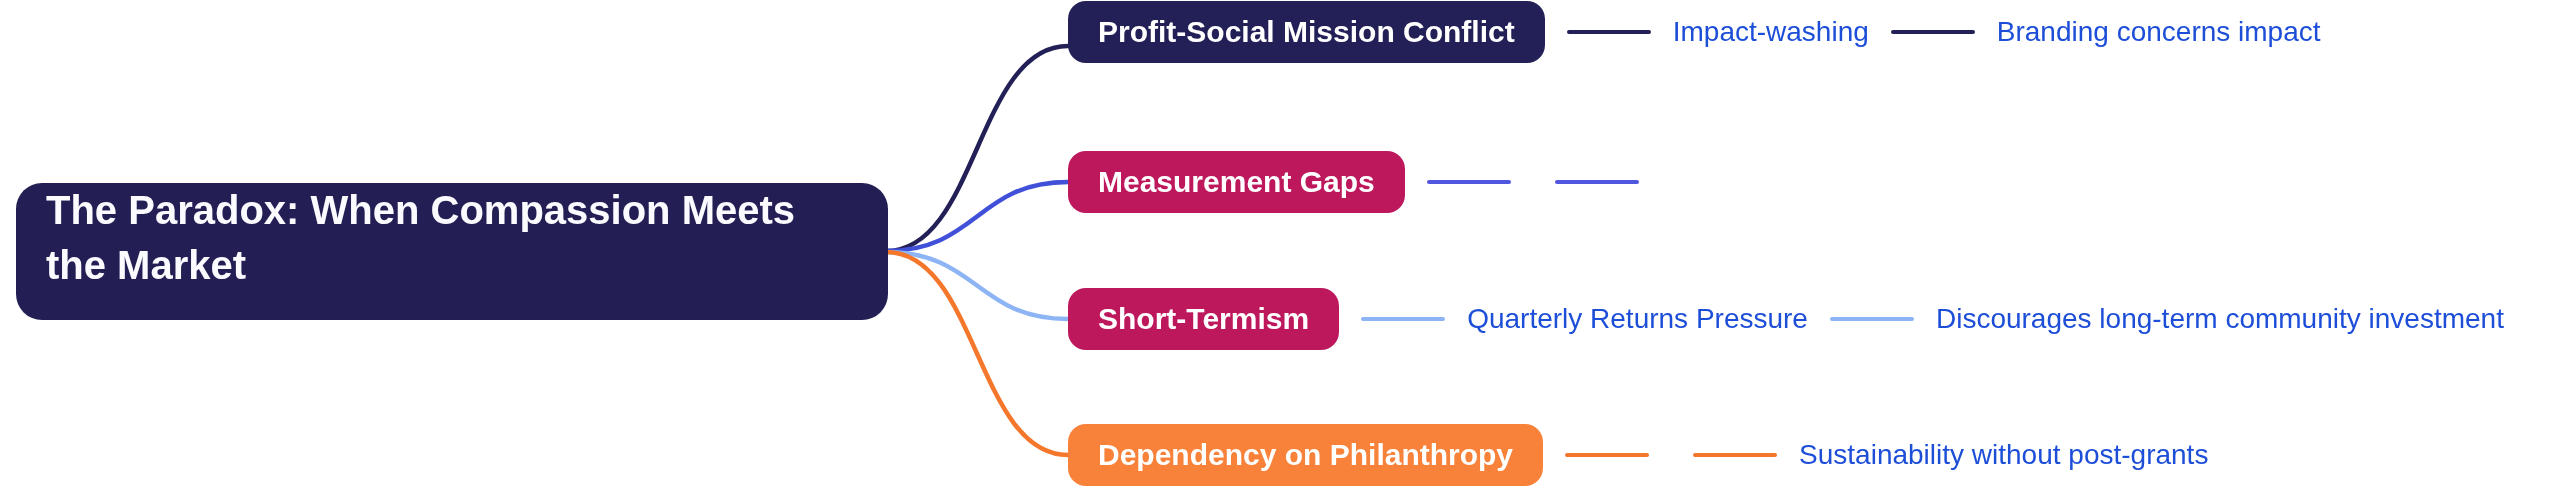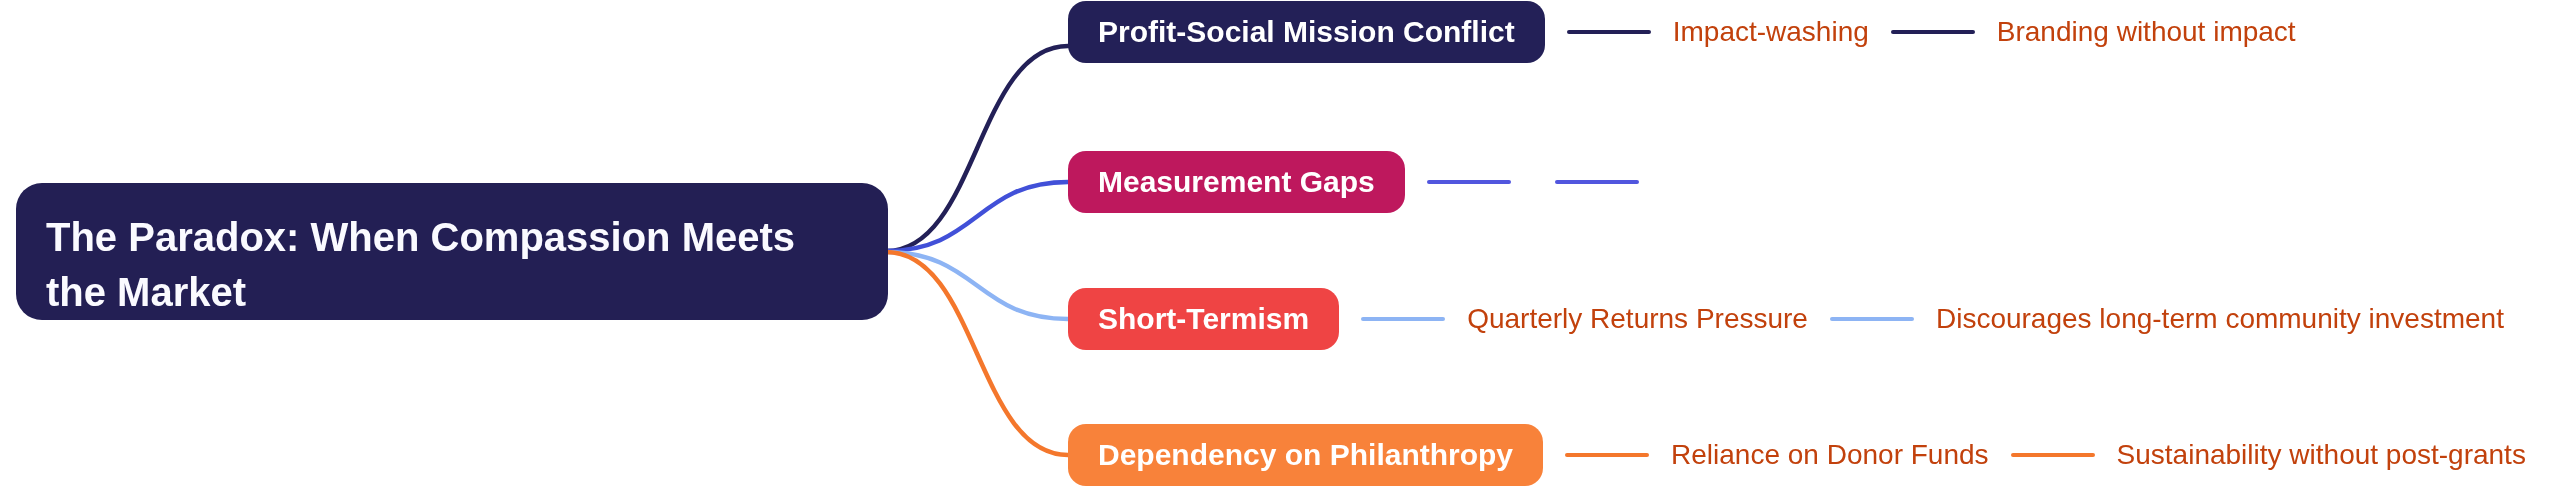--- a/index.html
+++ b/index.html
@@ -29,21 +29,21 @@
   .root-node {
     position: absolute;
     left: 16px;
     top: 183px;
     width: 872px;
     height: 137px;
     box-sizing: border-box;
     background: #231f54;
     border-radius: 26px;
     display: flex;
-    align-items: flex-end;
+    align-items: flex-start;
     padding: 0 30px;
     color: #fafaff;
     font-size: 40px;
     font-weight: 700;
     line-height: 1.38;
     cursor: pointer;
   }
   .branch-row {
     position: absolute;
     left: 1068px;
@@ -63,35 +63,35 @@
     padding: 0 30px;
     border-radius: 18px;
     color: #ffffff;
     font-size: 30px;
     font-weight: 700;
     cursor: pointer;
     flex: 0 0 auto;
   }
   .n1 { background: #232057; }
   .n2 { background: #be185d; }
-  .n3 { background: #ef4444; }
+  .n3 { background: #be185d; }
   .n4 { background: #f8823a; }
   .h-line {
     width: 84px;
     height: 4px;
     border-radius: 2px;
     margin: 0 22px;
     flex: 0 0 auto;
   }
   .l1 { background: #232057; }
   .l2 { background: #5156de; }
   .l3 { background: #8db4f4; }
   .l4 { background: #f4772c; }
   .leaf-text {
-    color: #c2410c;
+    color: #1d4ed8;
     font-size: 28px;
     font-weight: 400;
     cursor: pointer;
     flex: 0 0 auto;
   }
 </style>
 </head>
 <body>
 
 <div class="canvas">
@@ -107,21 +107,21 @@
     <span>The Paradox: When Compassion Meets the Market</span>
   </div>
 
   <div class="branch-row row-1">
     <div class="branch-node n1">
       <span>Profit-Social Mission Conflict</span>
     </div>
     <div class="h-line l1"></div>
     <div class="leaf-text">Impact-washing</div>
     <div class="h-line l1"></div>
-    <div class="leaf-text">Branding without impact</div>
+    <div class="leaf-text">Branding concerns impact</div>
   </div>
 
   <div class="branch-row row-2">
     <div class="branch-node n2">
       <span>Measurement Gaps</span>
     </div>
     <div class="h-line l2"></div>
     <div class="h-line l2"></div>
   </div>
 
@@ -133,18 +133,17 @@
     <div class="leaf-text">Quarterly Returns Pressure</div>
     <div class="h-line l3"></div>
     <div class="leaf-text">Discourages long-term community investment</div>
   </div>
 
   <div class="branch-row row-4">
     <div class="branch-node n4">
       <span>Dependency on Philanthropy</span>
     </div>
     <div class="h-line l4"></div>
-    <div class="leaf-text">Reliance on Donor Funds</div>
     <div class="h-line l4"></div>
     <div class="leaf-text">Sustainability without post-grants</div>
   </div>
 
 </div>
 
 </body></html>

